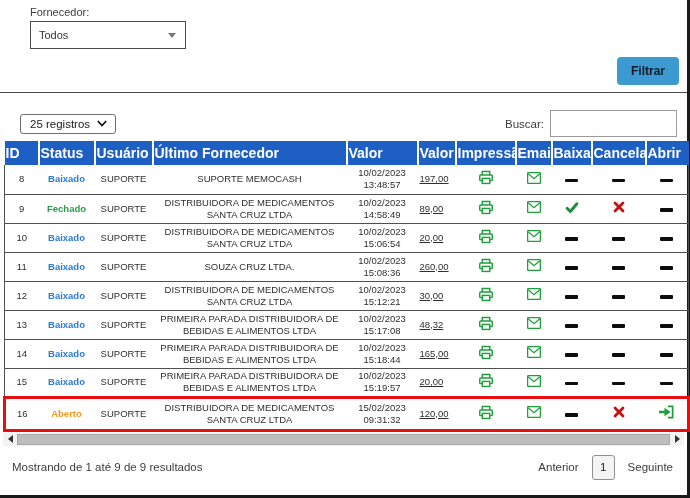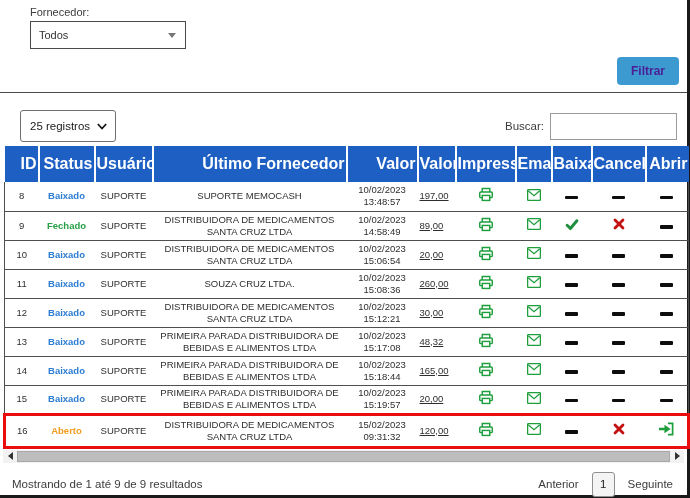--- a/index.html
+++ b/index.html
@@ -32,47 +32,47 @@
   }
   .fbox .val-center { flex:1; text-align:center; padding-left: 14px; }
   .fbox .val-left { flex:1; text-align:left; padding-left: 8px; }
   .fbox .cal { margin-right: 7px; display:flex; }
   .caret-tri {
     width:0; height:0; border-left:4px solid transparent; border-right:4px solid transparent;
     border-top:5px solid #777; margin-right: 9px;
   }
   .btn-row { text-align: right; margin: 8px 8px 0 0; }
   .btn-filtrar {
-    display:inline-block; background:#3d9ad1; color:#4c1d95; font-weight:bold;
+    display:inline-block; background:#3d9ad1; color:#0f172a; font-weight:bold;
     font-size: 12px; border:none; border-radius:4px; padding: 7px 14px; cursor:pointer;
     font-family: "Liberation Sans", sans-serif;
   }
   .divider { border:none; border-top: 1.5px solid #4a4a4a; margin: 7px 0 0 0; }
 
   
   .controls { display:flex; align-items:center; justify-content:space-between; margin: 17px 10px 0 20px; }
   .pagesize {
-    border: 1px solid #6f6f6f; border-radius: 3px; height: 32px; padding: 0 8px 0 9px;
+    border: 1px solid #6f6f6f; border-radius: 3px; height: 20px; padding: 0 8px 0 9px;
     display: inline-flex; align-items: center; font-size: 11.5px; color:#222; cursor:pointer; gap:7px;
     background:#fff;
   }
   .chev { display:flex; }
   .search-wrap { display:flex; align-items:center; gap:6px; }
   .search-label { font-size: 11.5px; color:#3c3c3c; }
   .search-input {
     width: 127px; height: 27px; border: 1px solid #9a9a9a; font-size: 12px; padding: 0 6px;
     font-family: "Liberation Sans", sans-serif; outline:none;
   }
 
   
   .tblwrap { margin: 4px 3px 0 3px; }
   table { border-collapse: collapse; table-layout: fixed; width: 684px; }
   thead th {
-    background: #1e5fc4; color: #fff; font-size: 16px; font-weight: bold;
-    height: 36px; text-align: right; border-left: 2px solid #fff; padding: 0 1px;
+    background: #1e5fc4; color: #fff; font-size: 14px; font-weight: bold;
+    height: 24px; text-align: left; border-left: 2px solid #fff; padding: 0 1px;
     cursor: pointer; overflow: hidden;
   }
   thead th:first-child { border-left: none; }
   tbody td {
     font-size: 9.5px; text-align: center; vertical-align: middle;
     border-bottom: 1px solid #4f4f4f; height: 29px; padding: 1px 2px;
     line-height: 1.25; color: #2e2e2e; overflow: hidden;
   }
   tbody tr td:first-child { border-left: 1px solid #4f4f4f; }
   tbody tr td:last-child  { border-right: 1px solid #4f4f4f; }

